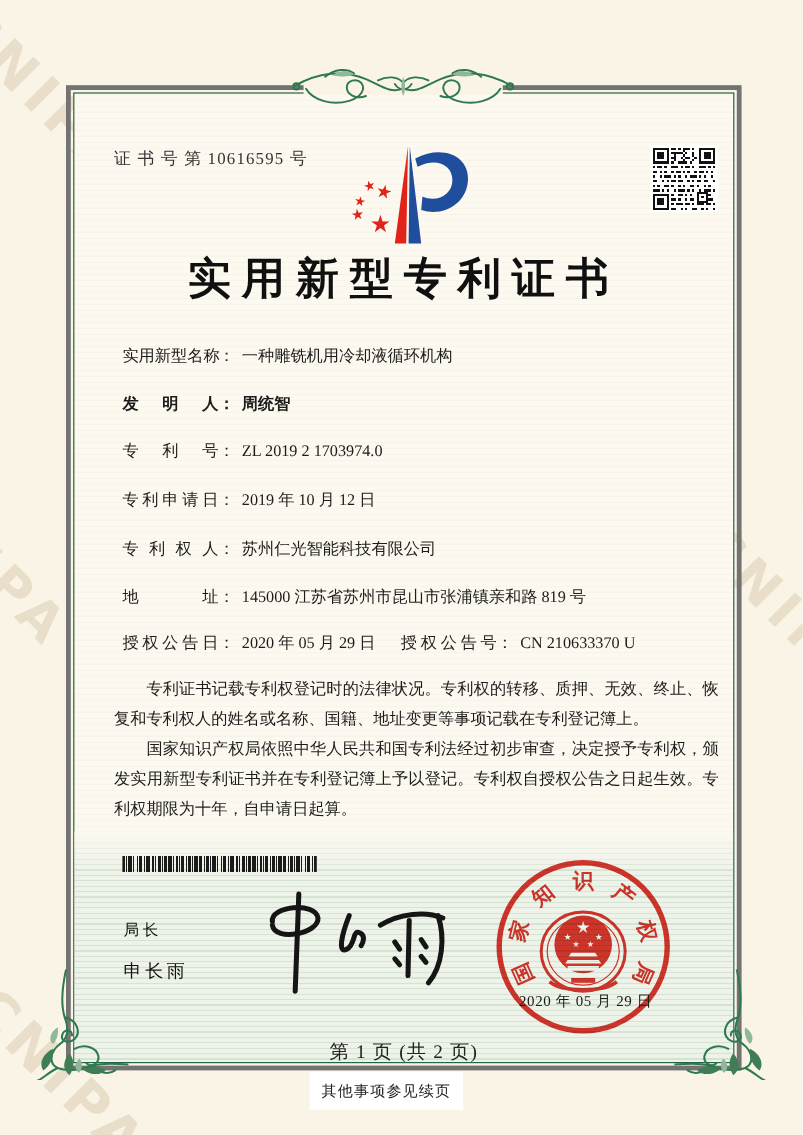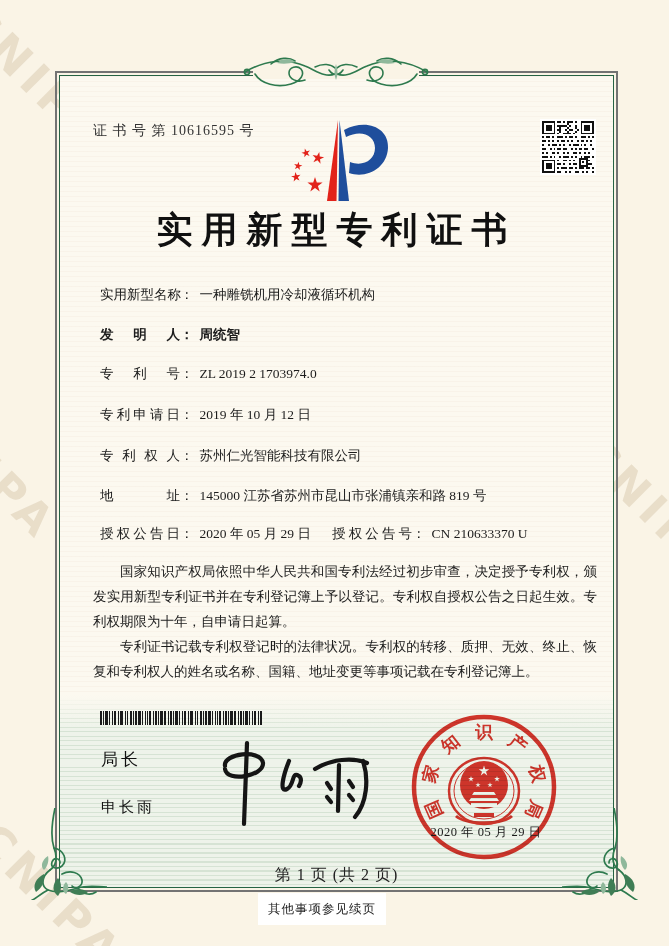--- a/index.html
+++ b/index.html
@@ -12,21 +12,21 @@
   
   .wm{
     position:absolute; font-family:"DejaVu Sans","Liberation Sans",sans-serif;
     font-weight:bold; color:rgba(198,180,148,.34); letter-spacing:6px;
     transform:rotate(45deg); transform-origin:left top; white-space:nowrap;
     pointer-events:none; z-index:1;
   }
   
   .frame-outer{
     position:absolute; left:55px; top:71px; right:51px; bottom:54px;
-    border:2px solid #737373; z-index:2;padding-left:17px;
+    border:4px solid #737373; z-index:2;padding-left:17px;
   }
   .frame-inner{
     position:absolute; inset:2px; border:1px solid #266344; overflow:hidden;
     background:
       repeating-linear-gradient(180deg, rgba(222,190,170,.10) 0 1px, rgba(0,0,0,0) 1px 5px),
       #fcf9f0;
   }
   
   .waves{
     position:absolute; left:0; right:0; bottom:0; height:192px;
@@ -46,21 +46,21 @@
   .row{position:absolute; left:40px; font-size:13.5px; color:#1c1c1c; z-index:3; white-space:nowrap;}
   .flabel{display:inline-block; width:80px; text-align:justify; text-align-last:justify; vertical-align:top;}
   .fcolon{display:inline-block; margin-right:6px;}
   .grp2{position:absolute; left:232px; top:0; white-space:nowrap;}
   .paras{
     position:absolute; left:33px; top:483px; width:504px; font-size:13.5px;
     line-height:1.86; text-align:justify; color:#1c1c1c; z-index:3;
   }
   .paras p{margin:0; text-indent:2em;}
   .barcode{position:absolute; left:40px; top:635px; z-index:3;}
-  .signer-title{position:absolute; left:41px; top:672px; font-size:17px; letter-spacing:3px; color:#111; z-index:3;}
+  .signer-title{position:absolute; left:41px; top:688px; font-size:13px; letter-spacing:3px; color:#111; z-index:3;}
   .signer-name{position:absolute; left:41px; top:722px; font-size:15px; letter-spacing:3px; color:#111; z-index:3;}
   .signature{position:absolute; left:143px; top:655px; z-index:3;}
   .seal{position:absolute; left:350px; top:637px; z-index:4; mix-blend-mode:multiply;}
   .seal-date{
     position:absolute; left:352px; top:748px; width:148px; text-align:center;
     font-size:12.5px; color:#1a1a1a; letter-spacing:.5px; z-index:5; white-space:nowrap;
   }
   .page-num{
     position:absolute; left:0; right:0; top:789px; text-align:center;
     font-size:16px; color:#222; z-index:3; letter-spacing:1px;
@@ -173,22 +173,22 @@
         <span class="flabel">地址</span><span class="fcolon">：</span><span class="fval">145000 江苏省苏州市昆山市张浦镇亲和路 819 号</span>
       </div>
       <div class="row" style="top:449px;">
         <span class="flabel">授权公告日</span><span class="fcolon">：</span><span class="fval">2020 年 05 月 29 日</span>
         <span class="grp2">
           <span class="flabel">授权公告号</span><span class="fcolon">：</span><span class="fval">CN 210633370 U</span>
         </span>
       </div>
 
       <div class="paras">
+        <p>专利证书记载专利权登记时的法律状况。专利权的转移、质押、无效、终止、恢复和专利权人的姓名或名称、国籍、地址变更等事项记载在专利登记簿上。</p>
         <p>国家知识产权局依照中华人民共和国专利法经过初步审查，决定授予专利权，颁发实用新型专利证书并在专利登记簿上予以登记。专利权自授权公告之日起生效。专利权期限为十年，自申请日起算。</p>
-        <p>专利证书记载专利权登记时的法律状况。专利权的转移、质押、无效、终止、恢复和专利权人的姓名或名称、国籍、地址变更等事项记载在专利登记簿上。</p>
       </div>
 
       <svg class="barcode" width="162" height="14" viewBox="0 0 162 14" shape-rendering="crispEdges">
         <line x1="0" y1="7" x2="162" y2="7" stroke="#1a1a1a" stroke-width="14" stroke-dasharray="2 1 1 1 3 1 1 2 1 1 2 2 1 1 3 2 1 1 1 2 2 1 1 1 2 1 3 1 1 2 1 1 1 1 2 2 1 1 2 1 1 1 3 1 2 2 1 1"></line>
       </svg>
 
       <div class="signer-title">局长</div>
       <div class="signer-name">申长雨</div>
 
       <svg class="signature" width="172" height="100" viewBox="0 0 172 100">

